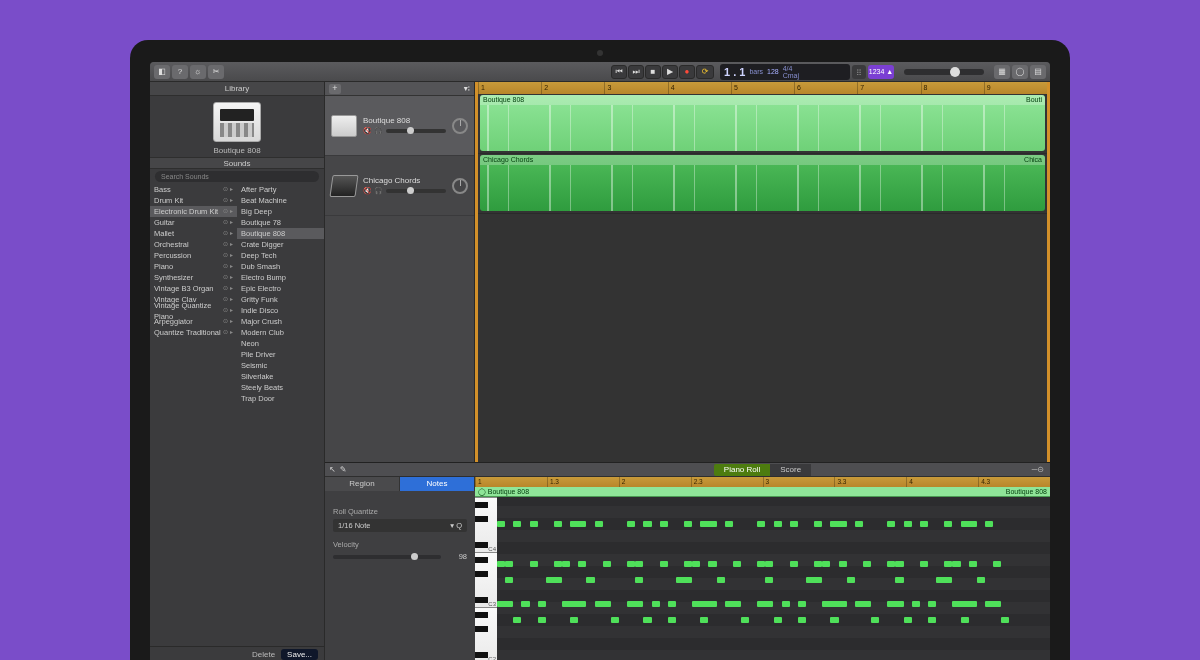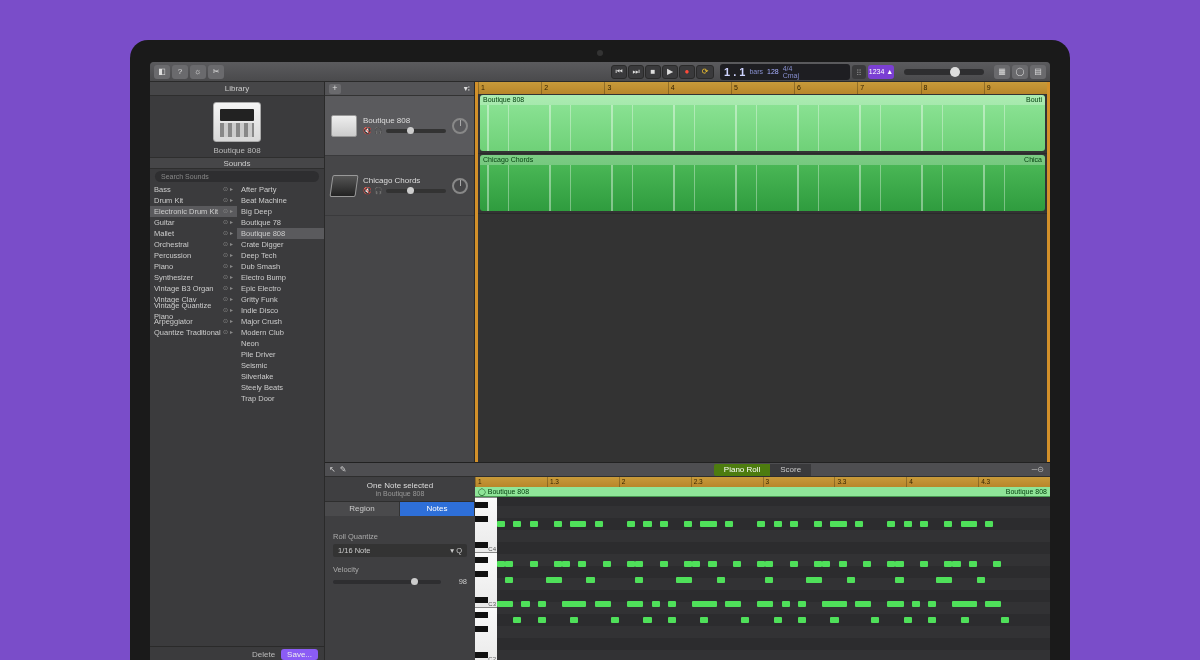--- a/index.html
+++ b/index.html
@@ -35,21 +35,21 @@
   .lib-sounds { height:12px; background:#464648; text-align:center; line-height:12px; font-size:8px; border-top:1px solid #2e2e2e; border-bottom:1px solid #2e2e2e;}
   .lib-search { margin:2px 5px; height:11px; background:#2e2e30; border-radius:6px; color:#888; font-size:7px; padding:0 6px; line-height:11px;}
   .lib-cols { flex:1; display:flex; overflow:hidden; }
   .lib-col { width: 50%; overflow:auto; }
   .lib-col::-webkit-scrollbar{width:0;}
   .lib-item { height:11px; line-height:11px; padding: 0 4px; font-size:7.5px; color:#ccc; display:flex; justify-content:space-between; align-items:center; cursor:pointer;}
   .lib-item .arrow { font-size:6px; color:#888;}
   .lib-item.sel { background:#5a5a5d; }
   .lib-footer { height:16px; background:#3b3b3d; border-top:1px solid #2a2a2a; display:flex; justify-content:flex-end; gap:6px; align-items:center; padding:0 6px;}
   .lib-footer span { font-size:8px; color:#bbb; cursor:pointer;}
-  .lib-footer .save { background:#8b5cf6; padding:1px 6px; border-radius:3px; color:#eee;}
+  .lib-footer .save { background:#0f172a; padding:1px 6px; border-radius:3px; color:#eee;}
   
   .tracks-pane { width: 150px; background:#464648; border-right:1px solid #2a2a2a; display:flex; flex-direction:column;}
   .tracks-head { height:14px; background:#545457; display:flex; align-items:center; padding:0 4px; border-bottom:1px solid #333;}
   .add-track { width:12px; height:10px; background:#6a6a6d; border-radius:2px; color:#ddd; text-align:center; line-height:9px; font-size:9px; cursor:pointer;}
   .filter-ic { margin-left:auto; color:#ddd; font-size:8px;}
   .track-row { height: 60px; padding:6px; display:flex; gap:6px; align-items:center; border-bottom:1px solid #3a3a3c;}
   .track-row.sel { background:#5a5a5d;}
   .track-thumb { width:26px; height:22px; background:linear-gradient(#eee,#ccc); border-radius:2px; border:1px solid #999; position:relative; flex-shrink:0;}
   .track-thumb.kb { background:linear-gradient(#555,#222); transform:skewX(-8deg);}
   .track-info { flex:1; min-width:0;}
@@ -327,24 +327,20 @@
               </div>
             <div class="arrange-empty"></div>
           </div>
         </div>
 
         <div class="editor">
           <div class="ed-left">
             <div class="ed-toolbar">
               <span class="ic">↖</span>
               <span class="ic">✎</span>
-            </div>
-            <div class="ed-selection">
-              <div>One Note selected</div>
-              <div class="sub">in Boutique 808</div>
             </div>
             <div class="ed-tabs">
               <div class="ed-tab">Region</div>
               <div class="ed-tab active">Notes</div>
             </div>
             <div class="ed-params">
               <div class="param-lbl">Roll Quantize</div>
               <div class="param-sel">
                 <span>1/16 Note</span>
                 <span>▾ Q</span>

